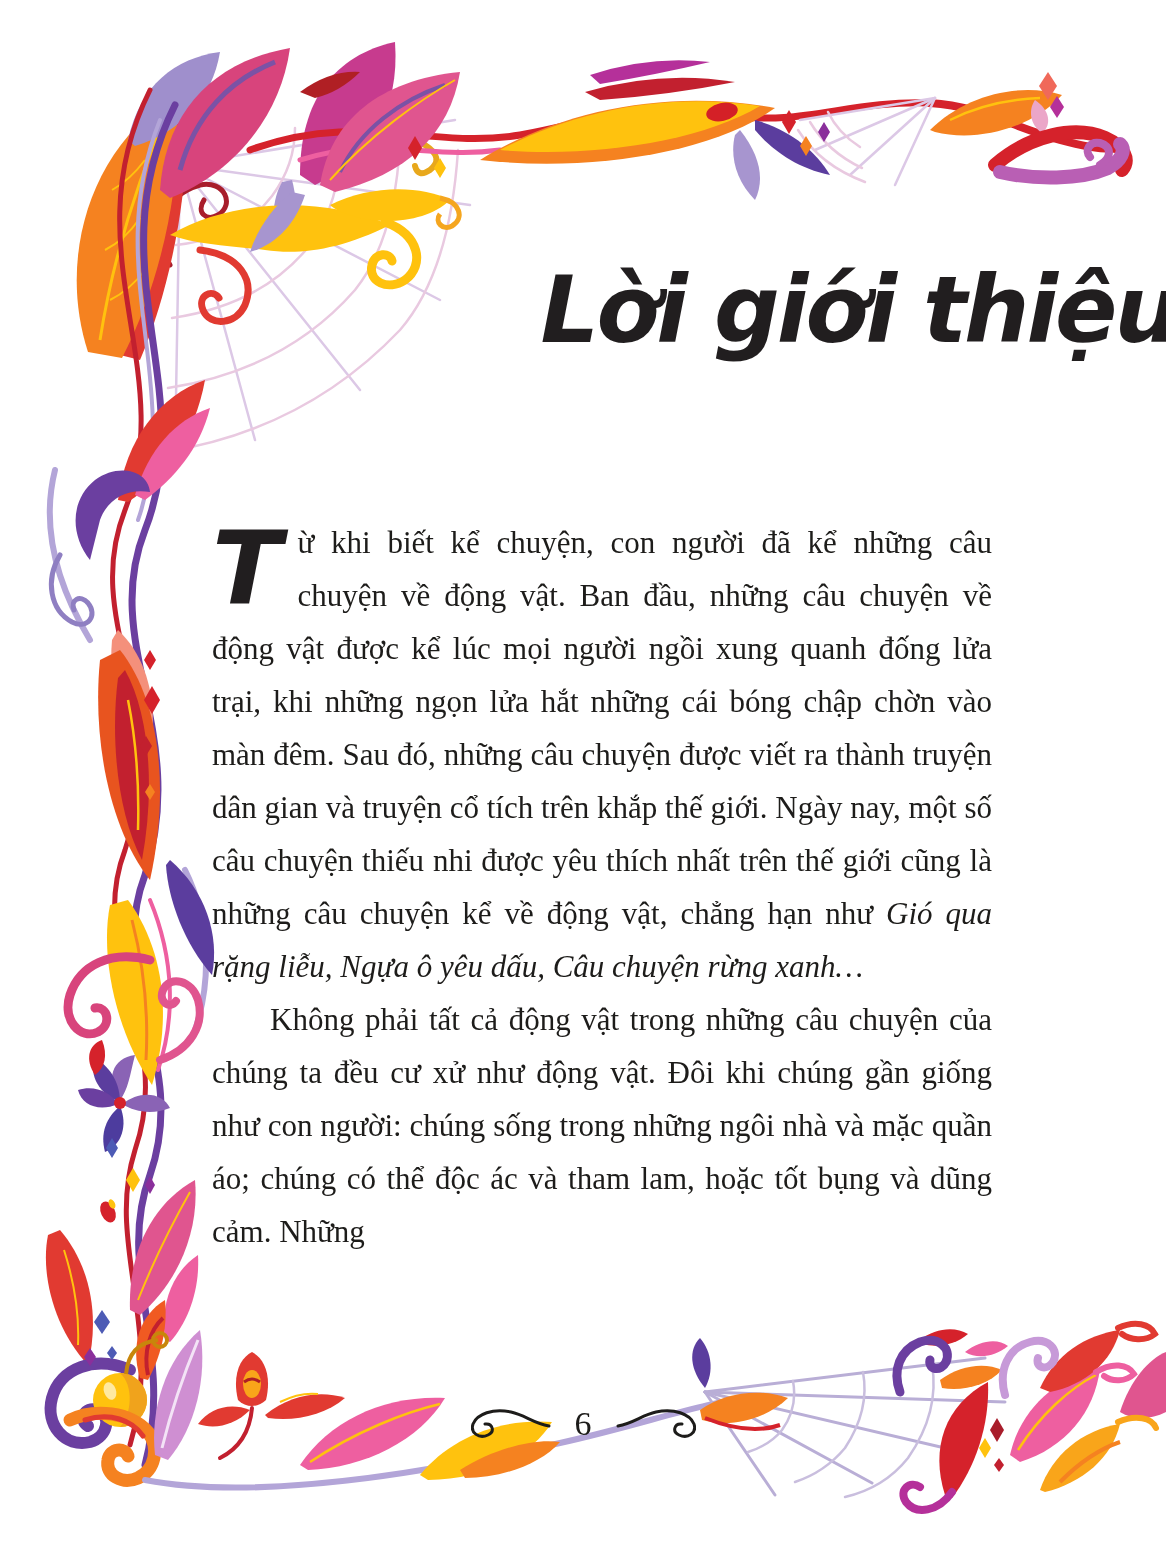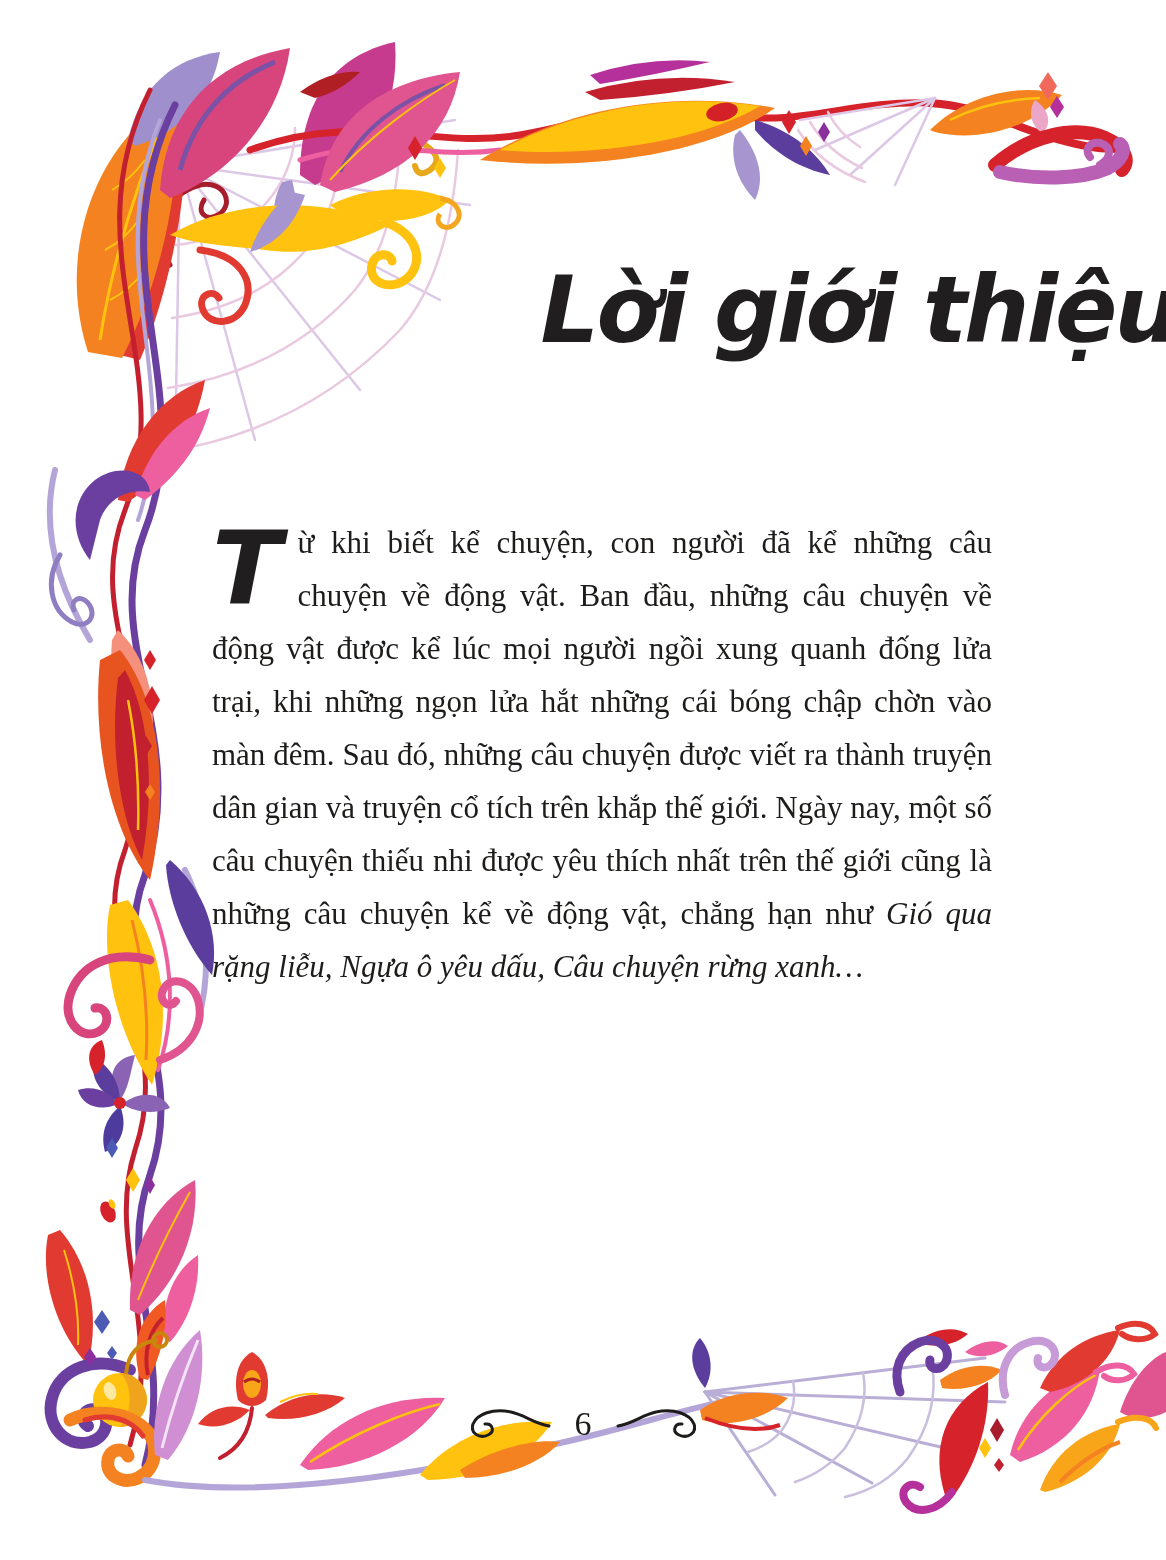--- a/index.html
+++ b/index.html
@@ -285,20 +285,21 @@
 </svg>
 
 <main>
 
   <h1 class="title">Lời giới thiệu</h1>
 
   <section class="body-text">
     <p>
       <span class="dropcap">T</span><span>ừ khi biết kể chuyện, con người đã kể những câu chuyện về động vật. Ban đầu, những câu chuyện về động vật được kể lúc mọi người ngồi xung quanh đống lửa trại, khi những ngọn lửa hắt những cái bóng chập chờn vào màn đêm. Sau đó, những câu chuyện được viết ra thành truyện dân gian và truyện cổ tích trên khắp thế giới. Ngày nay, một số câu chuyện thiếu nhi được yêu thích nhất trên thế giới cũng là những câu chuyện kể về động vật, chẳng hạn như </span><span class="iti">Gió qua rặng liễu, Ngựa ô yêu dấu, Câu chuyện rừng xanh…</span>
     </p>
+    <p class="p2">Không phải tất cả động vật trong những câu chuyện của chúng ta đều cư xử như động vật. Đôi khi chúng gần giống như con người: chúng sống trong những ngôi nhà và mặc quần áo; chúng có thể độc ác và tham lam, hoặc tốt bụng và dũng cảm. Những</p>
   </section>
 
   <footer>
     <svg class="flourish" width="80" height="30" viewBox="0 0 80 30">
       <path d="M78,17 C62,14 54,6 40,3 C22,-1 6,5 2,15 C-1,24 8,30 17,26 C24,23 22,14 14,15" fill="none" stroke="#1d1c1a" stroke-width="3" stroke-linecap="round"></path>
     </svg>
     <span class="page-num">6</span>
     <svg class="flourish" width="80" height="30" viewBox="0 0 80 30">
       <g transform="translate(80,0) scale(-1,1)">
         <path d="M78,17 C62,14 54,6 40,3 C22,-1 6,5 2,15 C-1,24 8,30 17,26 C24,23 22,14 14,15" fill="none" stroke="#1d1c1a" stroke-width="3" stroke-linecap="round"></path>

